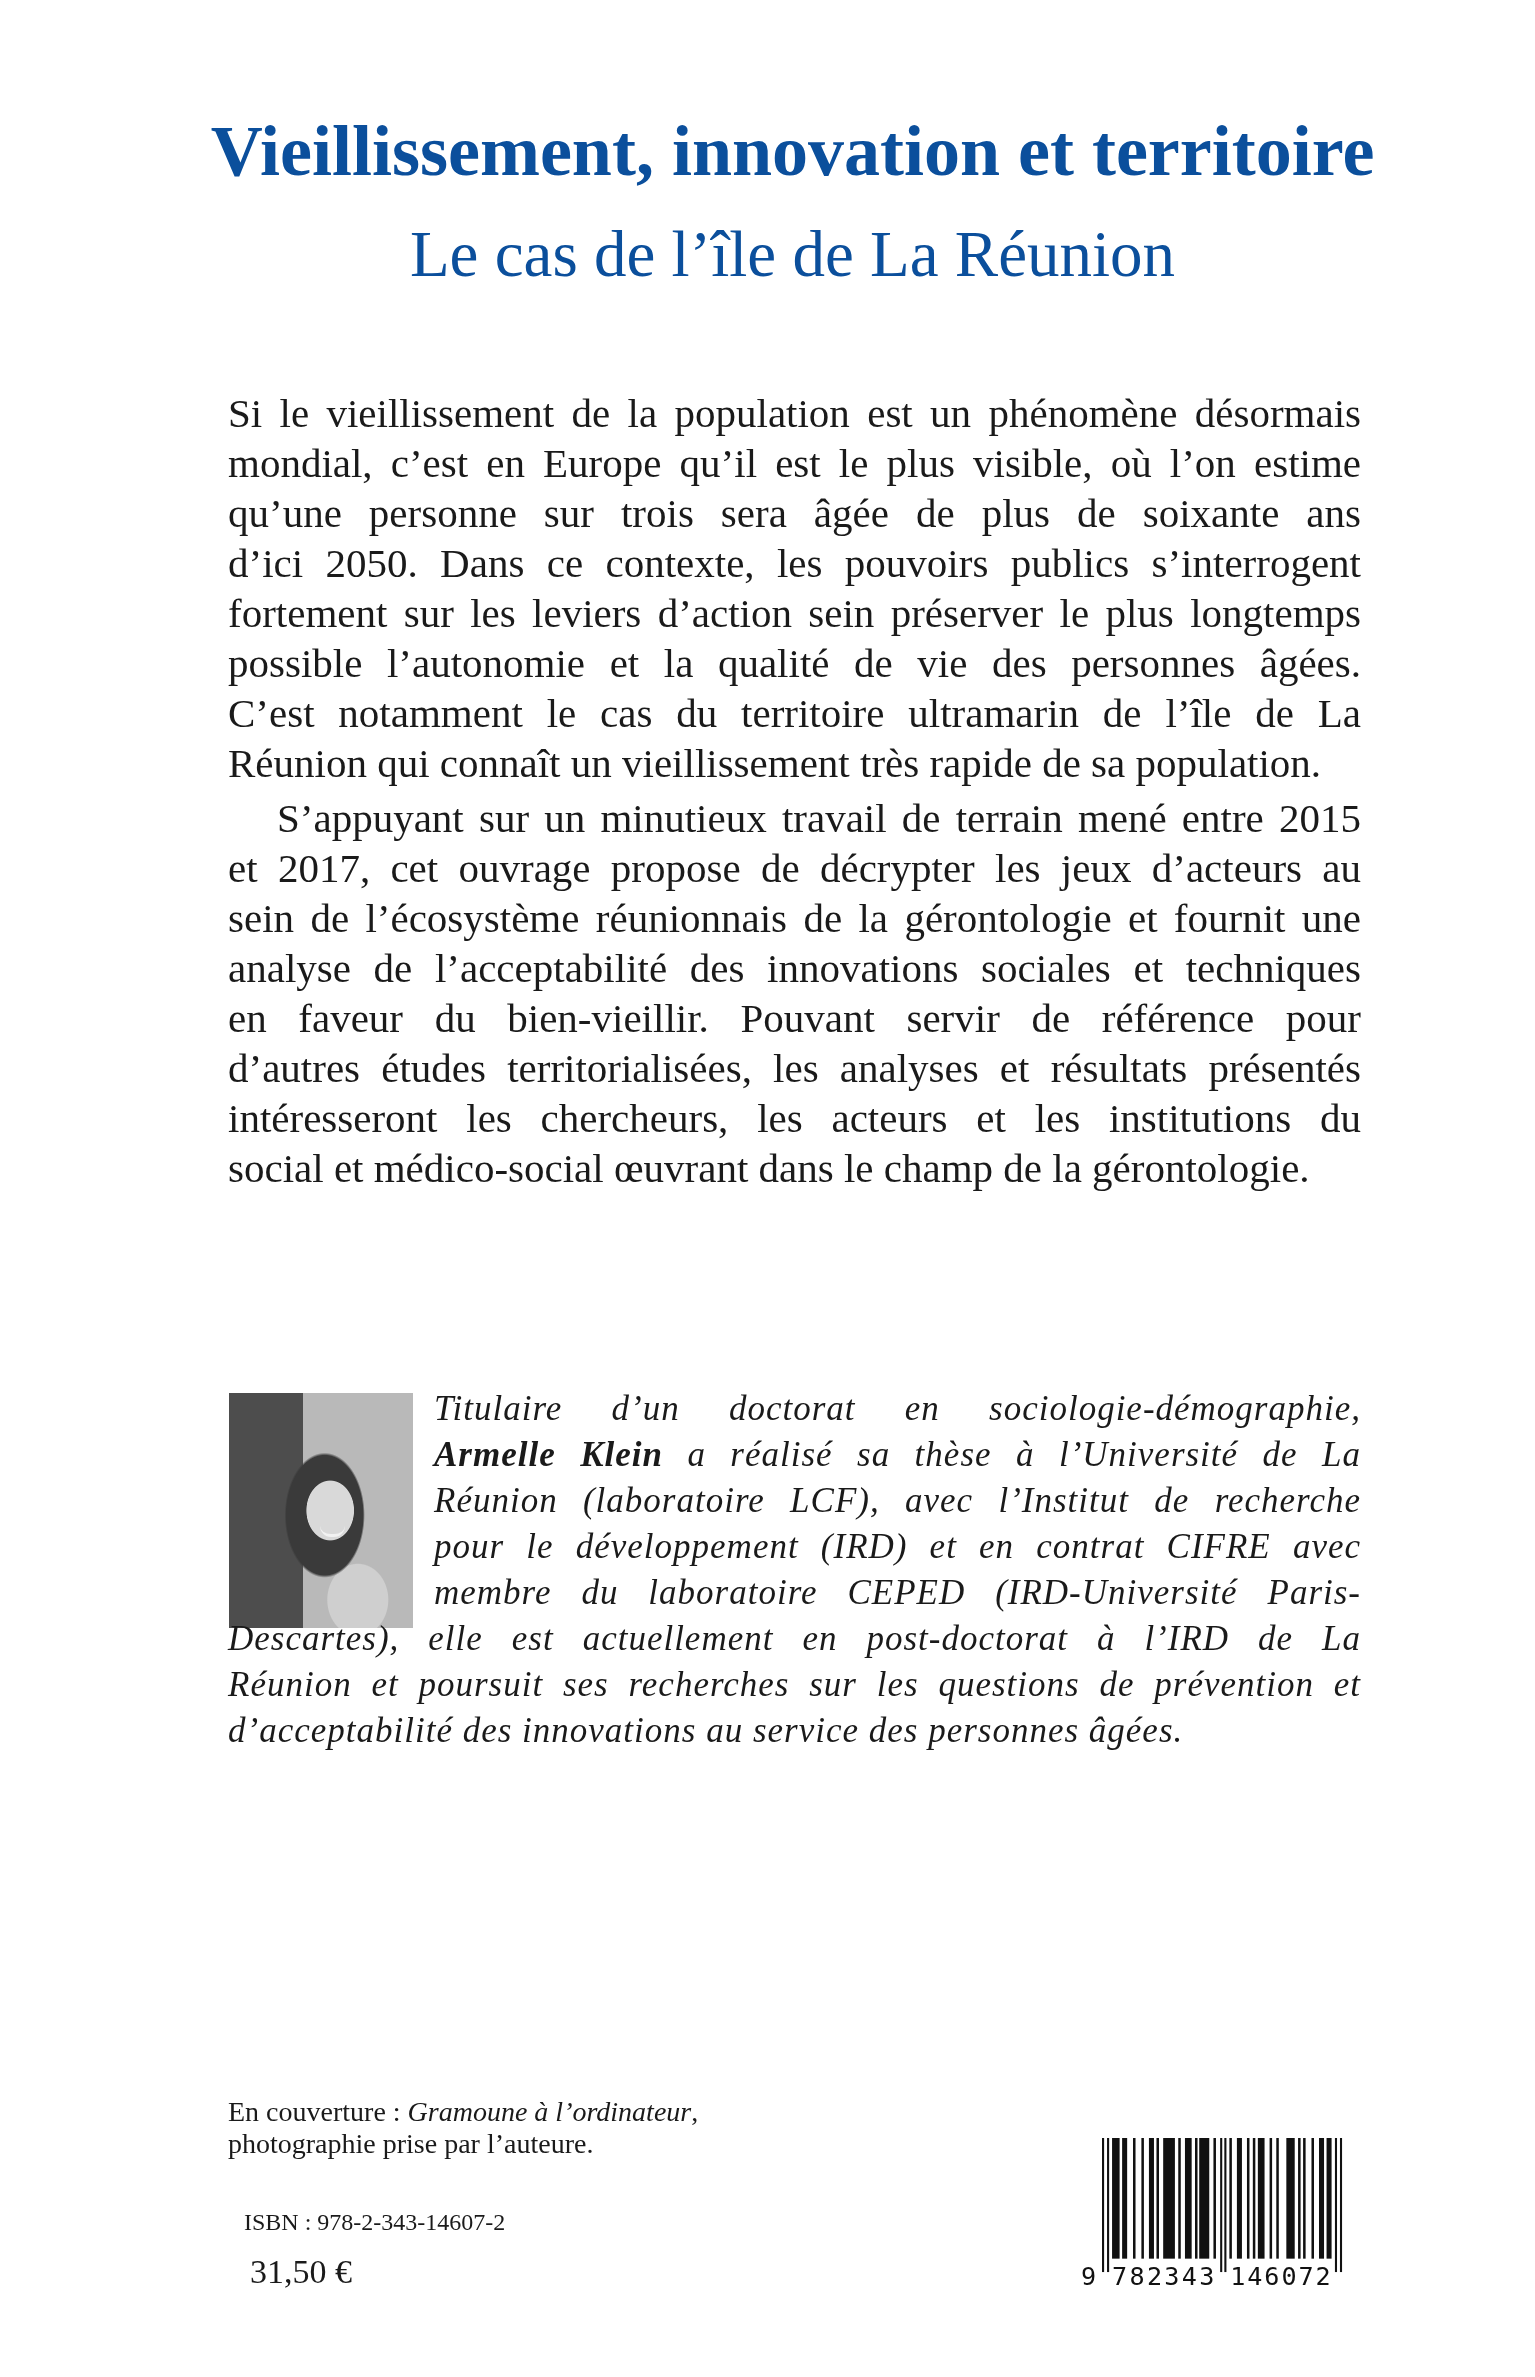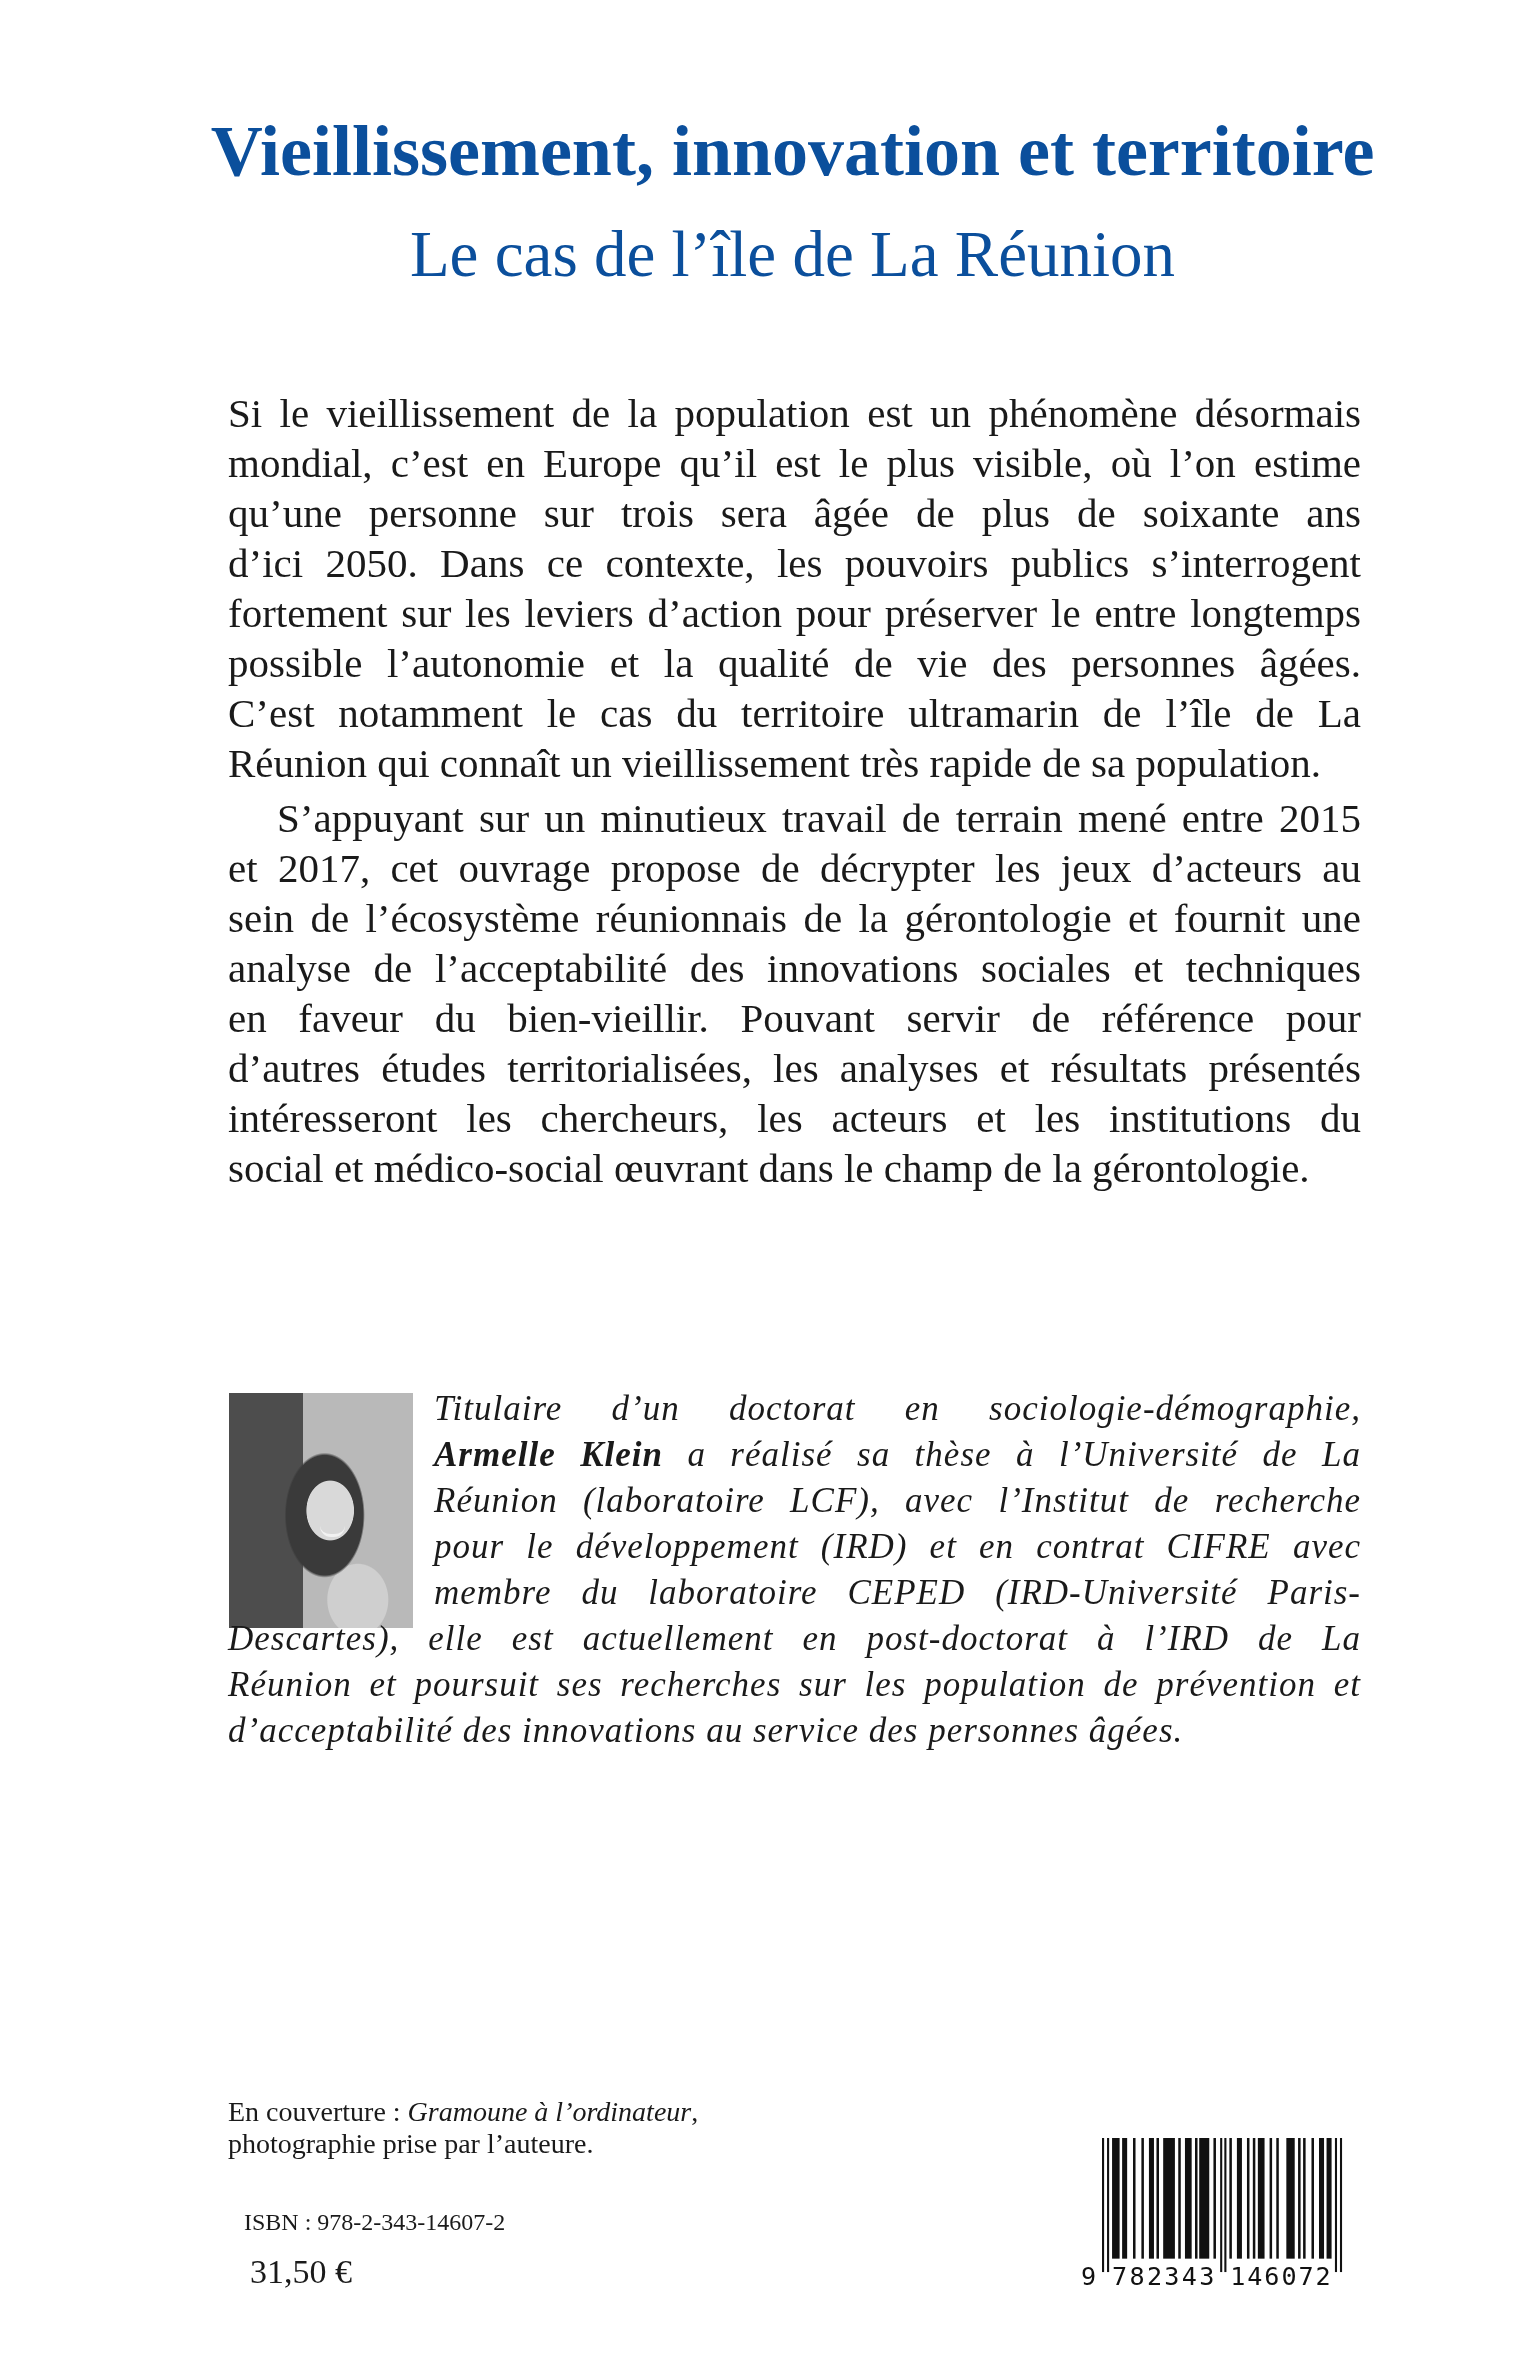--- a/index.html
+++ b/index.html
@@ -48,21 +48,21 @@
 <body>
 
 <div class="title">Vieillissement, innovation et territoire</div>
 <div class="subtitle">Le cas de l’île de La Réunion</div>
 
 <div class="para" style="top:388px;">
   <span class="line">Si le vieillissement de la population est un phénomène désormais</span>
   <span class="line">mondial, c’est en Europe qu’il est le plus visible, où l’on estime</span>
   <span class="line">qu’une personne sur trois sera âgée de plus de soixante ans</span>
   <span class="line">d’ici 2050. Dans ce contexte, les pouvoirs publics s’interrogent</span>
-  <span class="line">fortement sur les leviers d’action pour préserver le entre longtemps</span>
+  <span class="line">fortement sur les leviers d’action sein préserver le plus longtemps</span>
   <span class="line">possible l’autonomie et la qualité de vie des personnes âgées.</span>
   <span class="line">C’est notamment le cas du territoire ultramarin de l’île de La</span>
   <span class="line last">Réunion qui connaît un vieillissement très rapide de sa population.</span>
 </div>
 
 <div class="para" style="top:793px;">
   <span class="line indent">S’appuyant sur un minutieux travail de terrain mené entre 2015</span>
   <span class="line">et 2017, cet ouvrage propose de décrypter les jeux d’acteurs au</span>
   <span class="line">sein de l’écosystème réunionnais de la gérontologie et fournit une</span>
   <span class="line">analyse de l’acceptabilité des innovations sociales et techniques</span>
@@ -76,21 +76,21 @@
   <div class="smile"></div>
 </div>
 
 <div class="bio">
   <span class="bline inset">Titulaire d’un doctorat en sociologie-démographie,</span>
   <span class="bline inset"><b>Armelle Klein</b><span> a réalisé sa thèse à l’Université de La</span></span>
   <span class="bline inset">Réunion (laboratoire LCF), avec l’Institut de recherche</span>
   <span class="bline inset">pour le développement (IRD) et en contrat CIFRE avec</span>
   <span class="bline inset">membre du laboratoire CEPED (IRD-Université Paris-</span>
   <span class="bline">Descartes), elle est actuellement en post-doctorat à l’IRD de La</span>
-  <span class="bline">Réunion et poursuit ses recherches sur les population de prévention et</span>
+  <span class="bline">Réunion et poursuit ses recherches sur les questions de prévention et</span>
   <span class="bline last">d’acceptabilité des innovations au service des personnes âgées.</span>
 </div>
 
 <div class="credits">
   <div><span>En couverture : </span><i>Gramoune à l’ordinateur</i><span>,</span></div>
   <div>photographie prise par l’auteure.</div>
 </div>
 
 <div class="isbn">ISBN : 978-2-343-14607-2</div>
 <div class="price">31,50 €</div>

